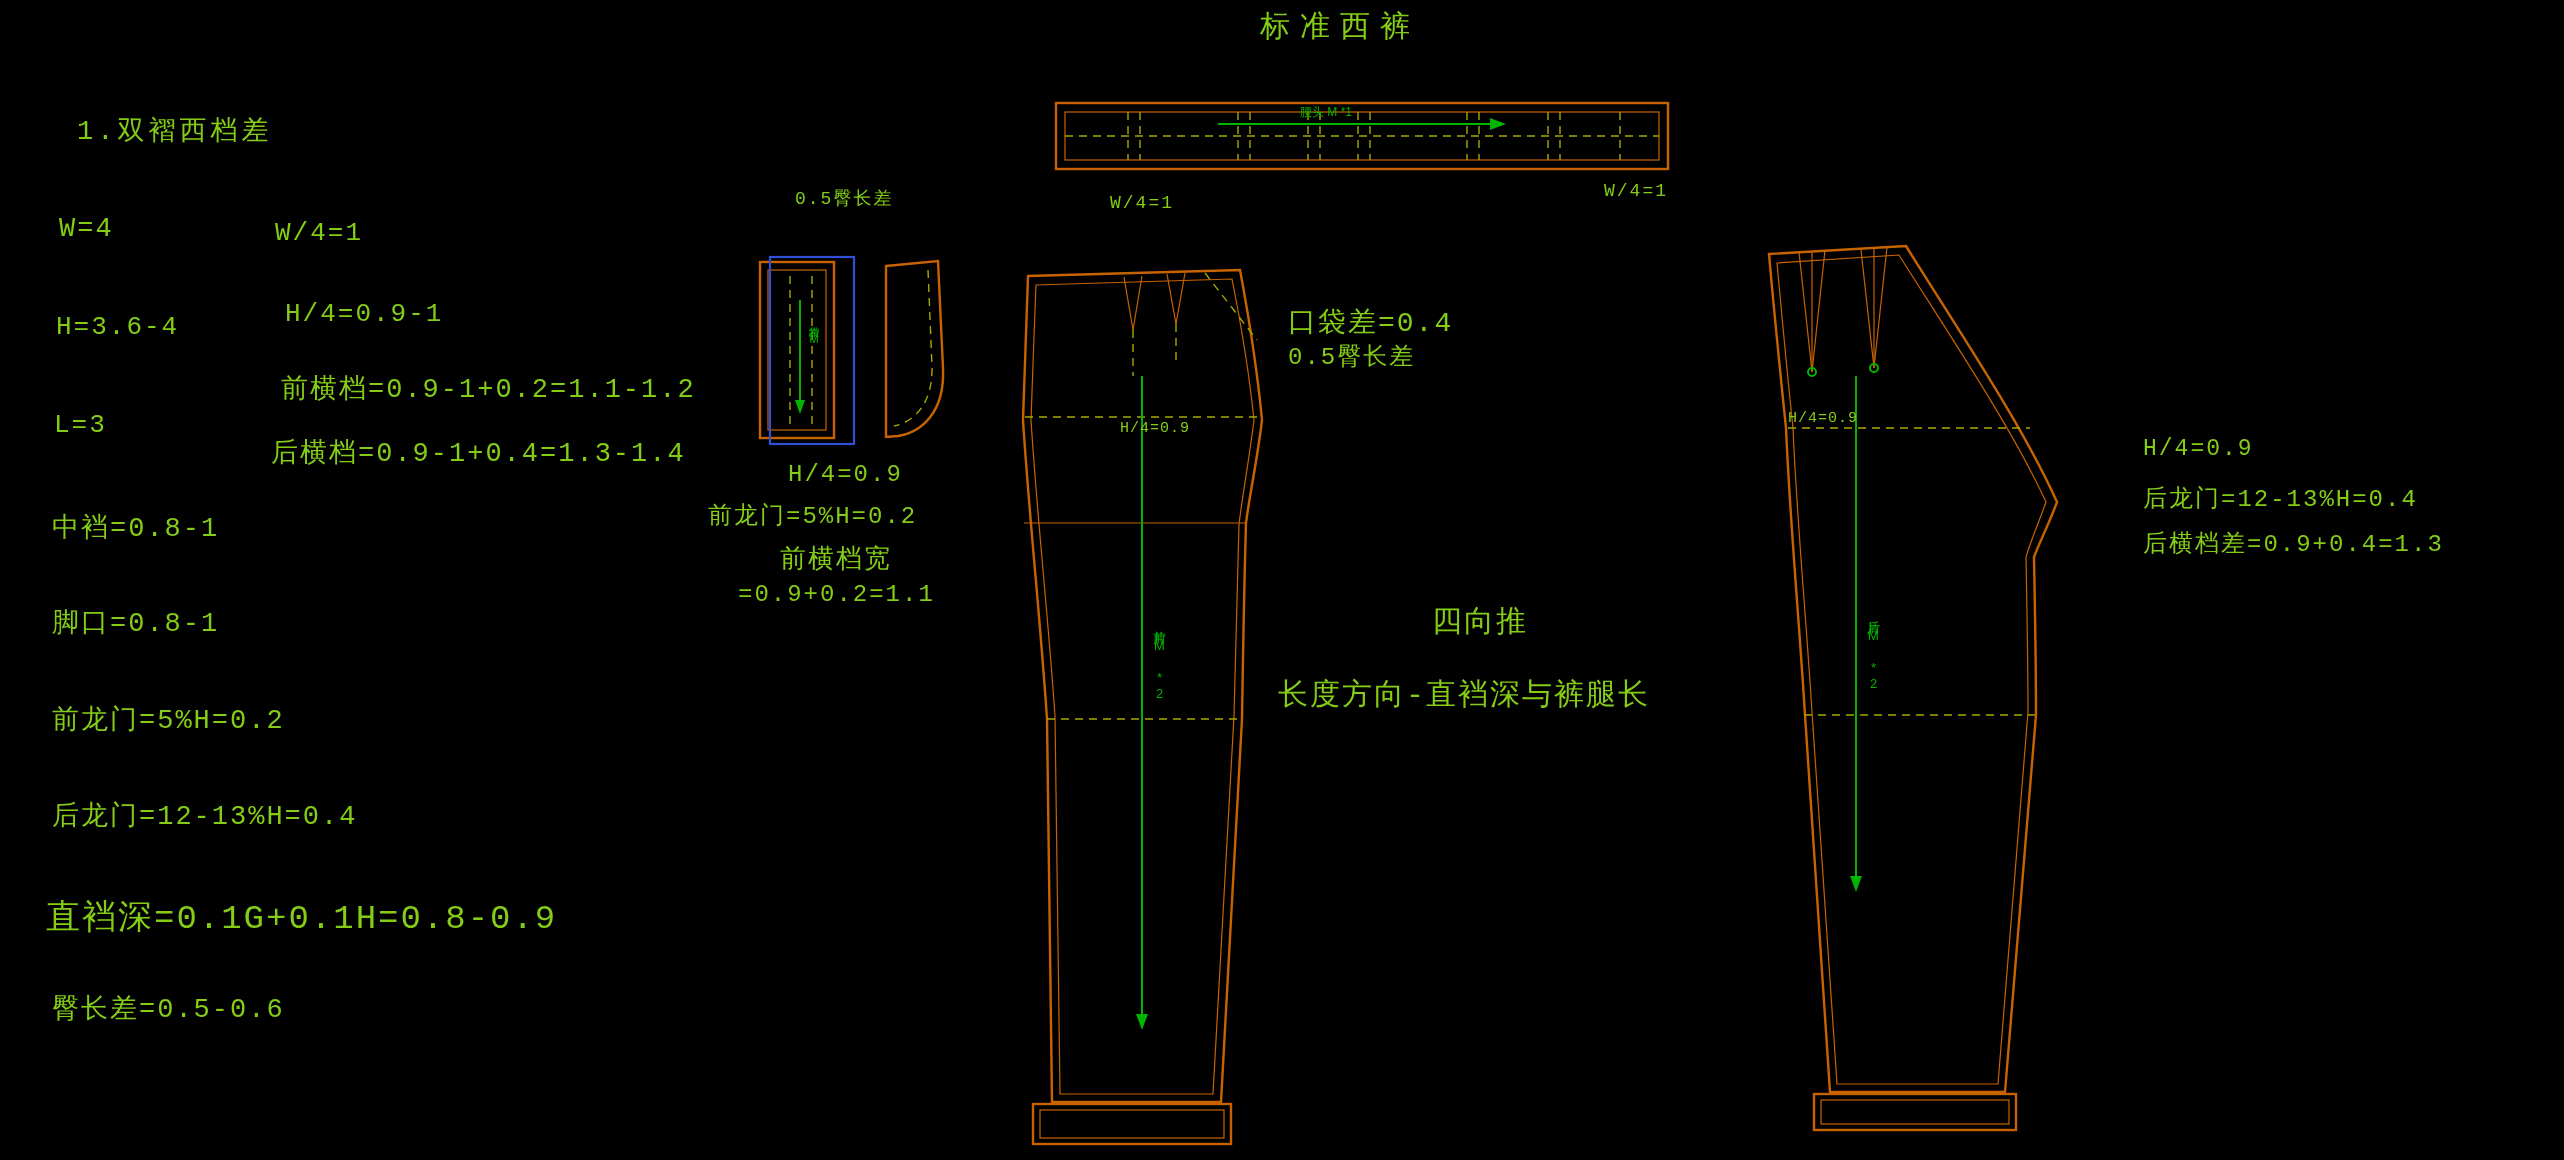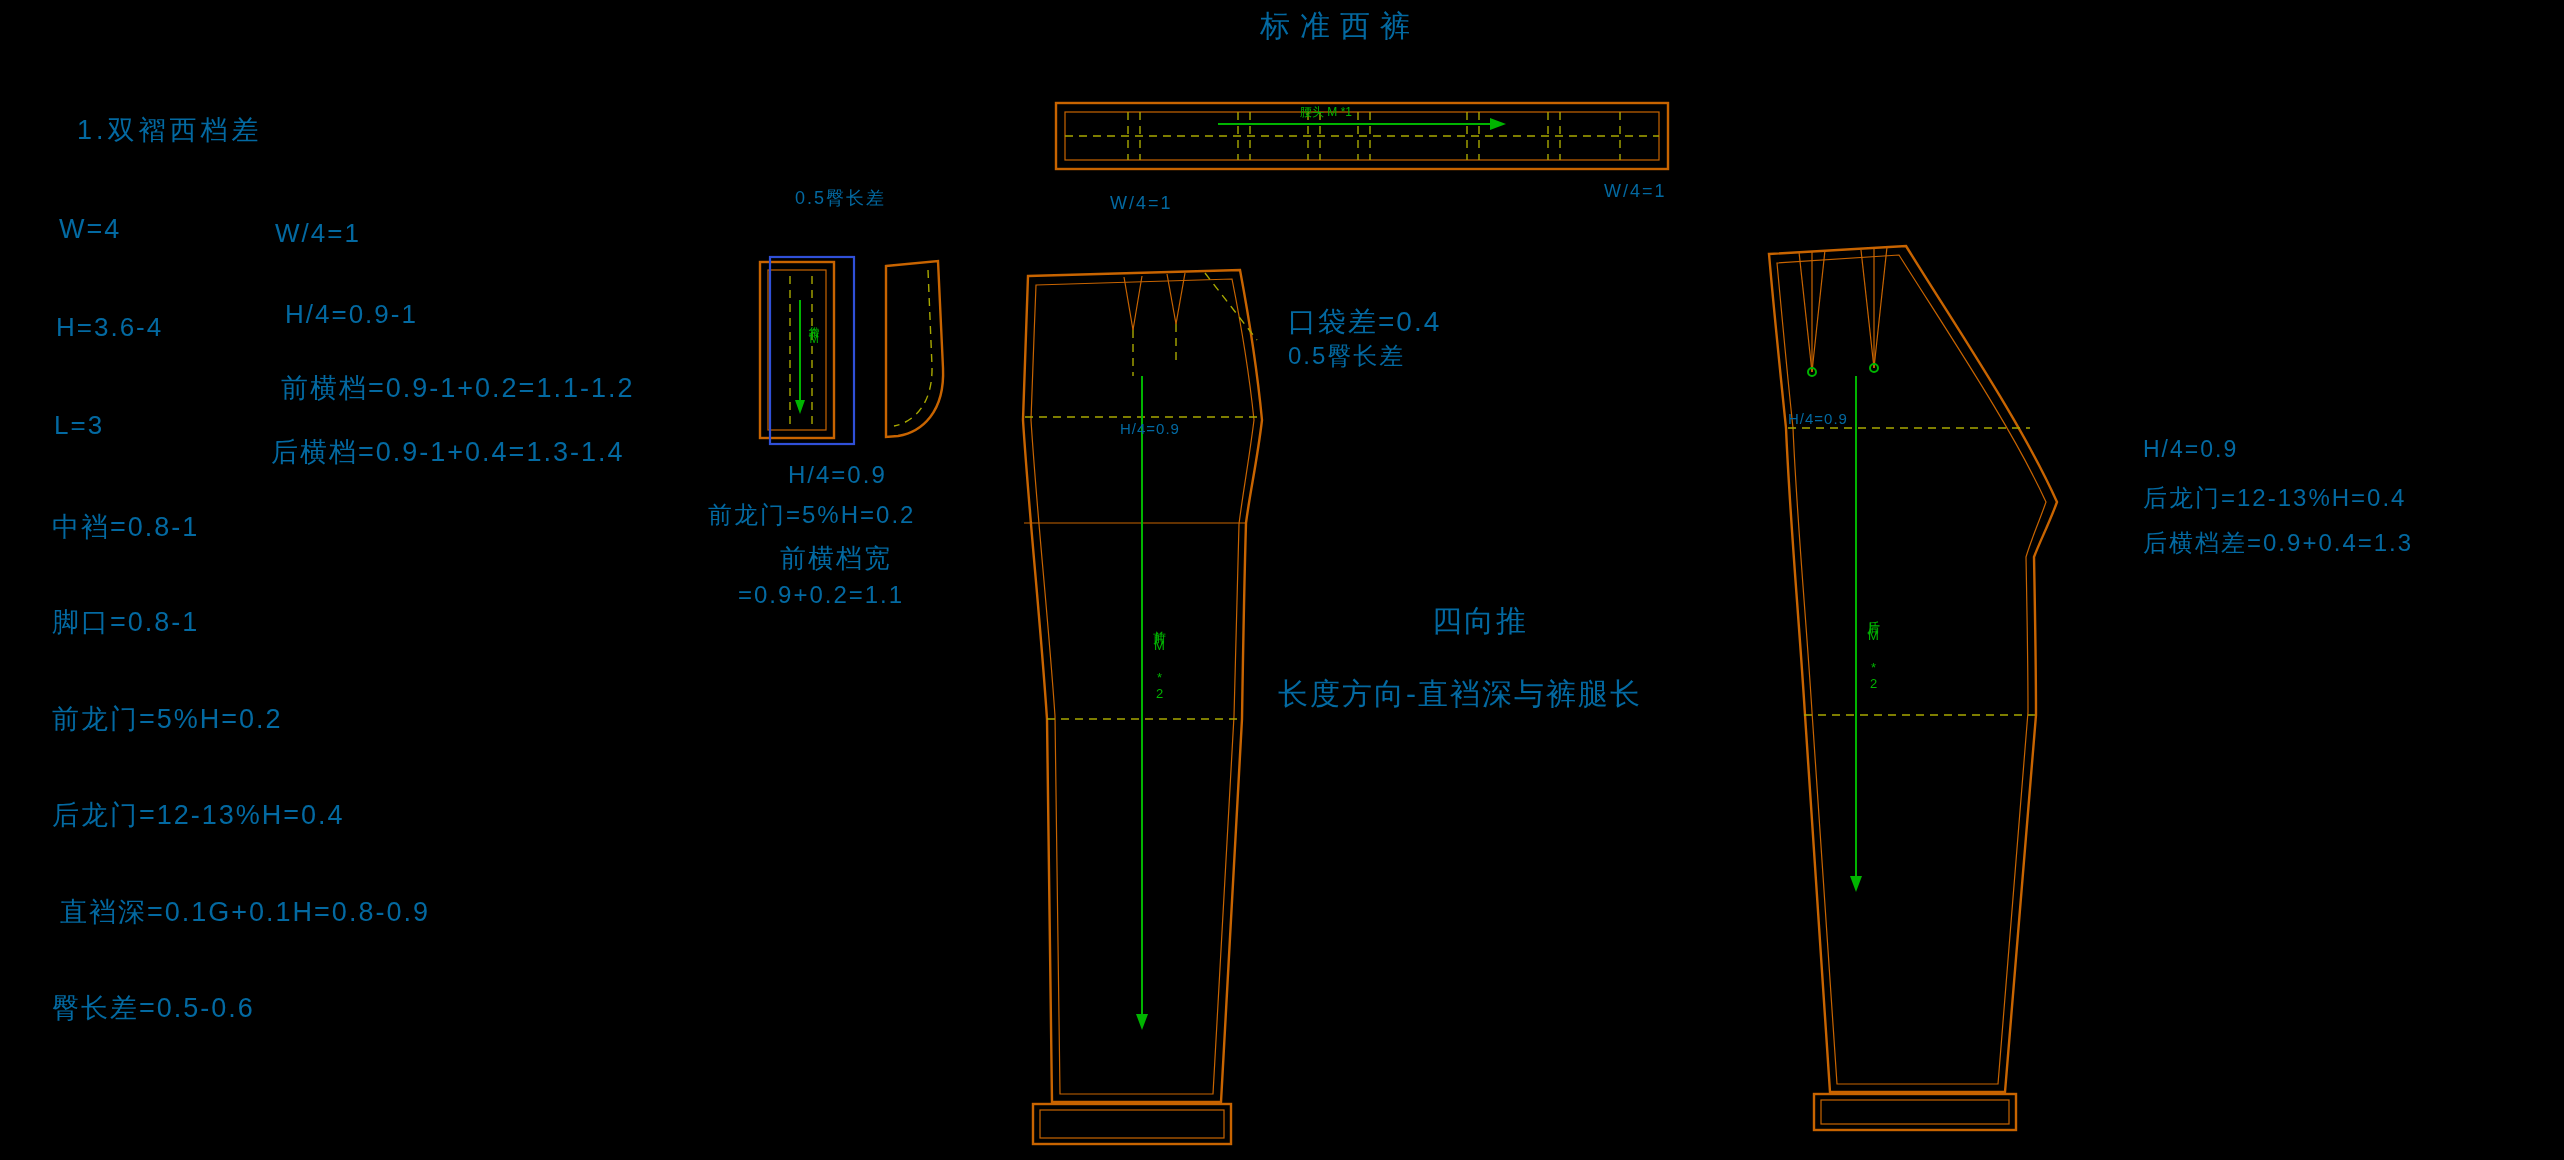--- a/index.html
+++ b/index.html
@@ -2,21 +2,21 @@
 <html><head>
 <meta charset="utf-8">
 <style>
   * { margin:0; padding:0; box-sizing:border-box; }
   html,body { background:#000; }
   .canvas {
     position:relative; width:2564px; height:1160px; background:#000;
     overflow:hidden; font-family:"Liberation Sans", sans-serif;
   }
   svg.draw { position:absolute; left:0; top:0; }
-  .lbl { position:absolute; color:#0369a1; white-space:nowrap; letter-spacing:2px; }
+  .lbl { position:absolute; color:#84cc16; white-space:nowrap; letter-spacing:2px;font-family:Liberation Mono, monospace; }
   .title { letter-spacing:10px; }
   .heading { letter-spacing:4px; }
   .grtxt { position:absolute; color:#00b400; white-space:nowrap; }
   .vtext { writing-mode:vertical-rl; text-orientation:upright; letter-spacing:1px; }
   
   .o2 { stroke:#c86400; stroke-width:2.4; fill:none; }
   .o1 { stroke:#c86400; stroke-width:1.2; fill:none; }
   .yd { stroke:#a8a800; stroke-width:1.4; fill:none; stroke-dasharray:8 6; }
   .gr { stroke:#00b400; stroke-width:2; fill:none; }
   .bl { stroke:#3050d8; stroke-width:2.2; fill:none; }
@@ -162,21 +162,21 @@
   <div class="lbl" style="left:275px; top:218px; font-size:26px;">W/4=1</div>
   <div class="lbl" style="left:56px;  top:305px; font-size:26px;margin-top:7px;">H=3.6-4</div>
   <div class="lbl" style="left:285px; top:299px; font-size:26px;">H/4=0.9-1</div>
   <div class="lbl" style="left:281px; top:370px; font-size:27px;">前横档=0.9-1+0.2=1.1-1.2</div>
   <div class="lbl" style="left:271px; top:434px; font-size:27px;">后横档=0.9-1+0.4=1.3-1.4</div>
   <div class="lbl" style="left:54px;  top:410px; font-size:26px;">L=3</div>
   <div class="lbl" style="left:52px;  top:509px; font-size:27px;">中裆=0.8-1</div>
   <div class="lbl" style="left:52px;  top:604px; font-size:27px;">脚口=0.8-1</div>
   <div class="lbl" style="left:52px;  top:701px; font-size:27px;">前龙门=5%H=0.2</div>
   <div class="lbl" style="left:52px;  top:797px; font-size:27px;">后龙门=12-13%H=0.4</div>
-  <div class="lbl" style="left:60px;  top:894px; font-size:27px;">直裆深=0.1G+0.1H=0.8-0.9</div>
+  <div class="lbl" style="left:46px;  top:894px; font-size:34px;">直裆深=0.1G+0.1H=0.8-0.9</div>
   <div class="lbl" style="left:52px;  top:990px; font-size:27px;">臀长差=0.5-0.6</div>
 
   <div class="lbl" style="left:795px;  top:186px; font-size:18px;">0.5臀长差</div>
   <div class="lbl" style="left:1110px; top:193px; font-size:18px;">W/4=1</div>
   <div class="lbl" style="left:1604px; top:181px; font-size:18px;">W/4=1</div>
   <div class="lbl" style="left:1288px; top:303px; font-size:28px;">口袋差=0.4</div>
   <div class="lbl" style="left:1288px; top:340px; font-size:24px;">0.5臀长差</div>
   <div class="lbl" style="left:788px;  top:461px; font-size:24px;">H/4=0.9</div>
   <div class="lbl" style="left:708px;  top:499px; font-size:24px;">前龙门=5%H=0.2</div>
   <div class="lbl" style="left:780px;  top:541px; font-size:26px;">前横档宽</div>

